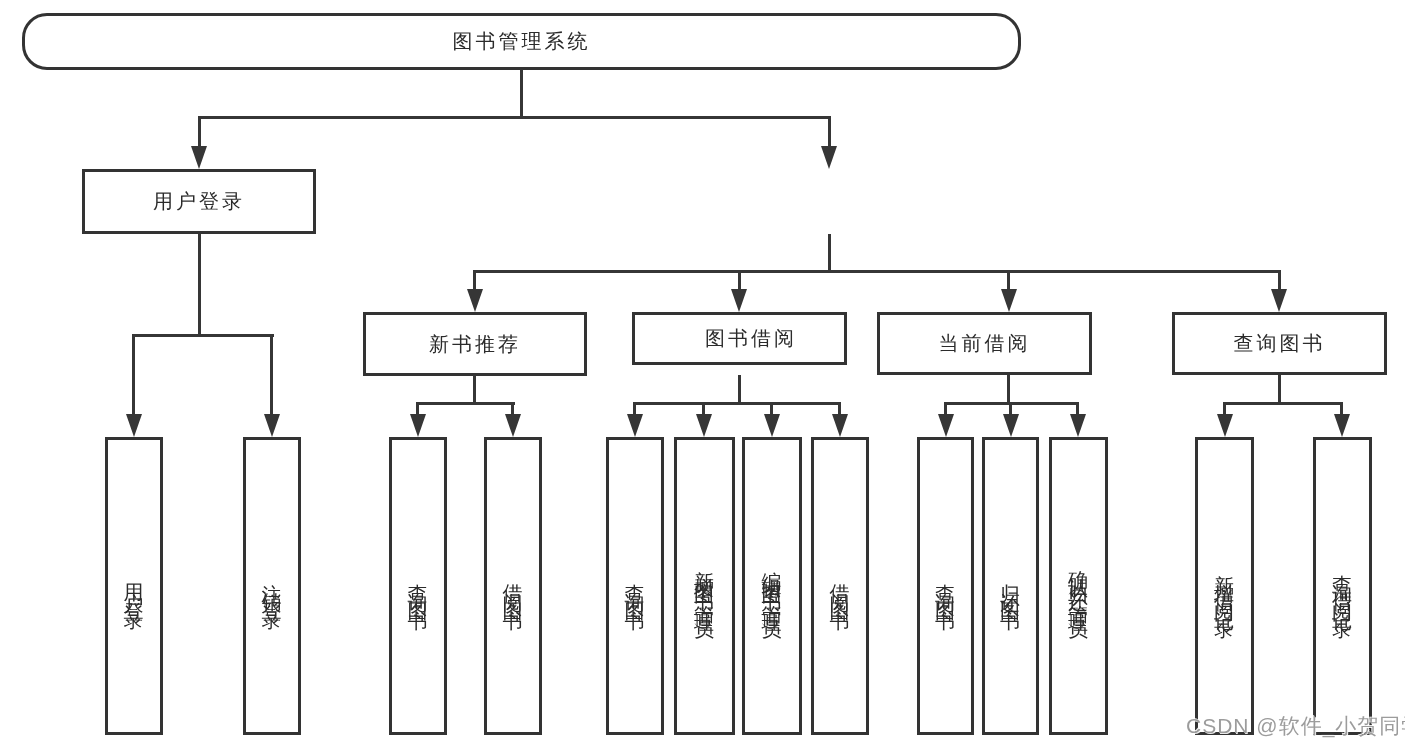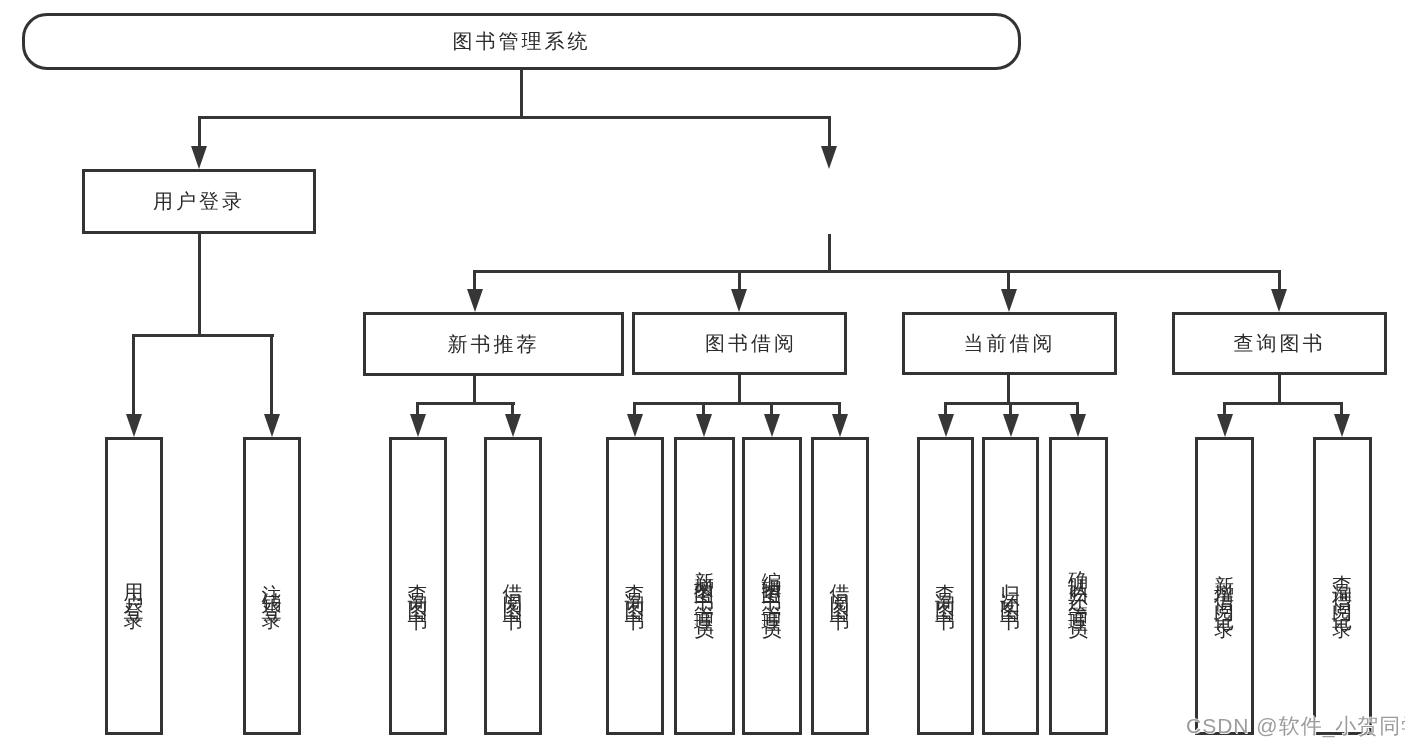--- a/index.html
+++ b/index.html
@@ -92,23 +92,23 @@
   <div class="line" style="left:473px; top:270px; width:808px; height:3px;"></div>
   <div class="line" style="left:473px; top:270px; width:3px; height:22px;"></div>
   <div class="line" style="left:738px; top:270px; width:3px; height:22px;"></div>
   <div class="line" style="left:1007px; top:270px; width:3px; height:22px;"></div>
   <div class="line" style="left:1278px; top:270px; width:3px; height:22px;"></div>
   <div class="arr" style="left:467px; top:289px;"></div>
   <div class="arr" style="left:731px; top:289px;"></div>
   <div class="arr" style="left:1001px; top:289px;"></div>
   <div class="arr" style="left:1271px; top:289px;"></div>
 
-  <div class="box" style="left:363px; top:312px; width:261px; height:64px;">新书推荐</div>
-  <div class="box" style="left:632px; top:312px; width:215px; height:63px;padding-left:23px;">图书借阅</div>
-  <div class="box" style="left:902px; top:312px; width:215px; height:63px;">当前借阅</div>
+  <div class="box" style="left:363px; top:312px; width:224px; height:64px;">新书推荐</div>
+  <div class="box" style="left:632px; top:312px; width:215px; height:53px;padding-left:23px;">图书借阅</div>
+  <div class="box" style="left:877px; top:312px; width:215px; height:63px;">当前借阅</div>
   <div class="box" style="left:1172px; top:312px; width:215px; height:63px;">查询图书</div>
 
   <div class="line" style="left:473px; top:375px; width:3px; height:30px;"></div>
   <div class="line" style="left:416px; top:402px; width:99px; height:3px;"></div>
   <div class="line" style="left:416px; top:402px; width:3px; height:14px;"></div>
   <div class="line" style="left:511px; top:402px; width:3px; height:14px;"></div>
   <div class="arr" style="left:410px; top:414px;"></div>
   <div class="arr" style="left:505px; top:414px;"></div>
 
   <div class="line" style="left:738px; top:375px; width:3px; height:30px;"></div>

